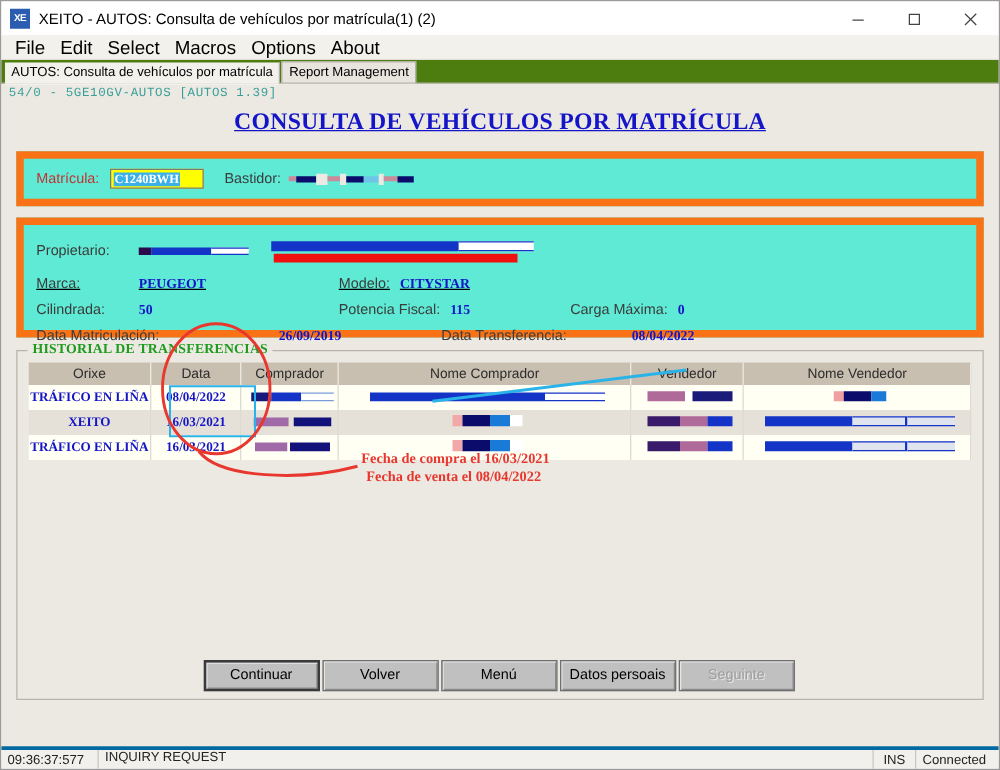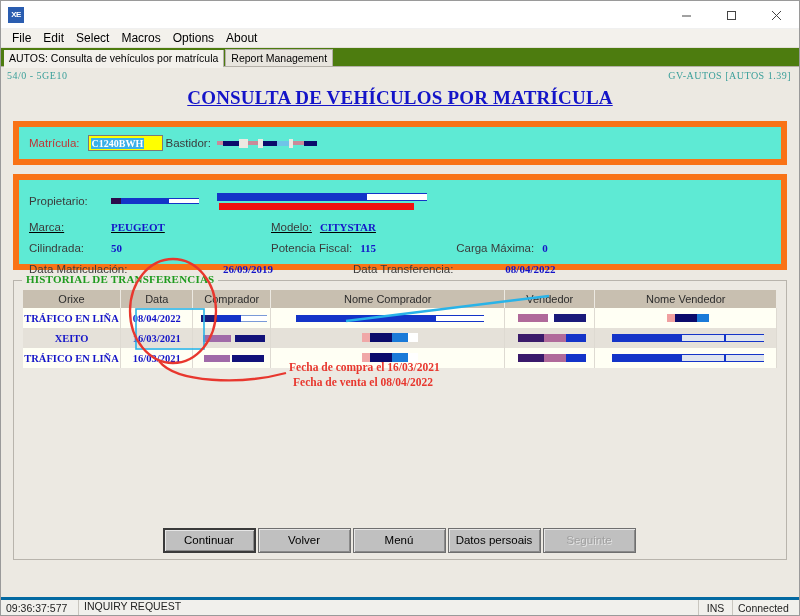--- a/index.html
+++ b/index.html
@@ -61,21 +61,21 @@
   
   .menubar {
     height: 19px;
     background: #f3f1ec;
     display: flex;
     align-items: center;
     padding-left: 5px;
     border-bottom: 1px solid #e3e0d8;
   }
   .menu-item {
-    font-size: 12px;
+    font-size: 15px;
     color: #000;
     padding: 1px 6px;
     white-space: nowrap;
   }
 
   
   .tabstrip {
     height: 19px;
     background: #4d7c0f;
     display: flex;
@@ -116,23 +116,23 @@
 
   
   .form-area {
     position: relative;
     background: #ece9e2;
     height: 540px;
     padding: 0;
   }
   .status-line {
     display: flex;
-    justify-content: space-between;
-    padding: 3px 8px 0 6px;
-    font-family: Liberation Serif, serif;
+    justify-content: flex-start;
+    padding: 3px 24px 0 6px;
+    font-family: Liberation Mono, monospace;
     font-size: 10px;
     color: #3a9f9a;
     letter-spacing: 0.5px;
   }
   .page-title {
     text-align: center;
     margin-top: 6px;
     font-family: "Liberation Serif", serif;
     font-weight: bold;
     font-size: 19px;
@@ -321,20 +321,21 @@
   .sb-spacer { flex: 1; border-right: 1px solid #c9c6bf; height:16px;}
   .sb-right { display: flex; }
 </style>
 </head>
 <body>
 
 <div id="app">
 
   <div class="titlebar">
     <div class="app-icon">XE</div>
+    <div class="title-text">XEITO - AUTOS: Consulta de vehículos por matrícula(1) (2)</div>
     <div class="win-buttons">
       <div class="win-btn">
         <svg width="11" height="11" viewBox="0 0 11 11">
             <line x1="1" y1="6" x2="10" y2="6" stroke="#444" stroke-width="1"></line>
           </svg>
       </div>
       <div class="win-btn">
         <svg width="11" height="11" viewBox="0 0 11 11">
             <rect x="1.5" y="1.5" width="8" height="8" fill="none" stroke="#444" stroke-width="1"></rect>
           </svg>
@@ -370,21 +371,21 @@
     </div>
 
     <div class="page-title">CONSULTA DE VEHÍCULOS POR MATRÍCULA</div>
 
     <div class="groupbox gb-plate">
       <div class="row">
         <span class="lbl-red">Matrícula:</span>
         <div class="input-plate" style="margin-left:8px;">
           <span class="plate-sel">C1240BWH</span>
         </div>
-        <span class="lbl" style="margin-left:3px;">Bastidor:</span>
+        <span class="lbl" style="margin-left:17px;">Bastidor:</span>
         <span class="redact" style="margin-left:6px;width:100px;">
           <i style="width:6px;background:#c98a99;height:4px;"></i>
           <i style="width:16px;background:#0b0b6b;height:5px;"></i>
           <i style="width:9px;background:#ece9e2;"></i>
           <i style="width:11px;background:#c98a99;height:4px;"></i>
           <i style="width:5px;background:#ece9e2;"></i>
           <i style="width:14px;background:#0b0b6b;height:5px;"></i>
           <i style="width:12px;background:#6fc4e8;height:5px;"></i>
           <i style="width:4px;background:#ece9e2;"></i>
           <i style="width:11px;background:#c98a99;height:4px;"></i>

